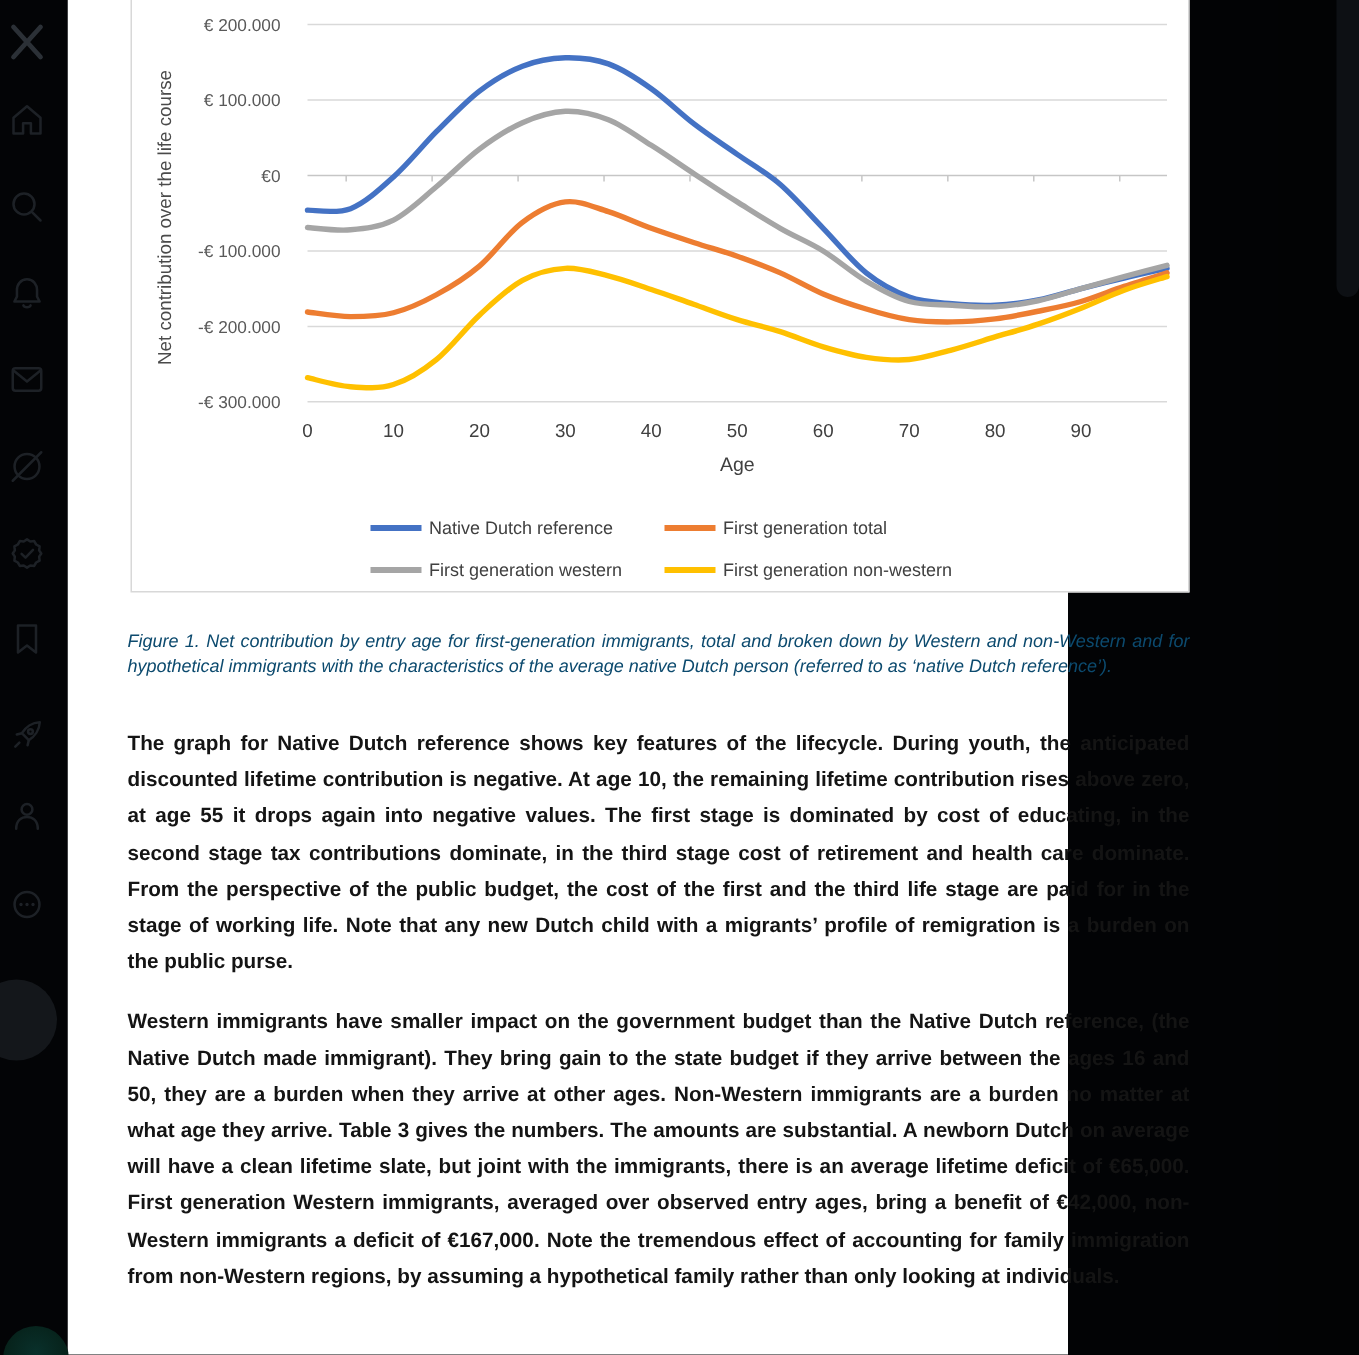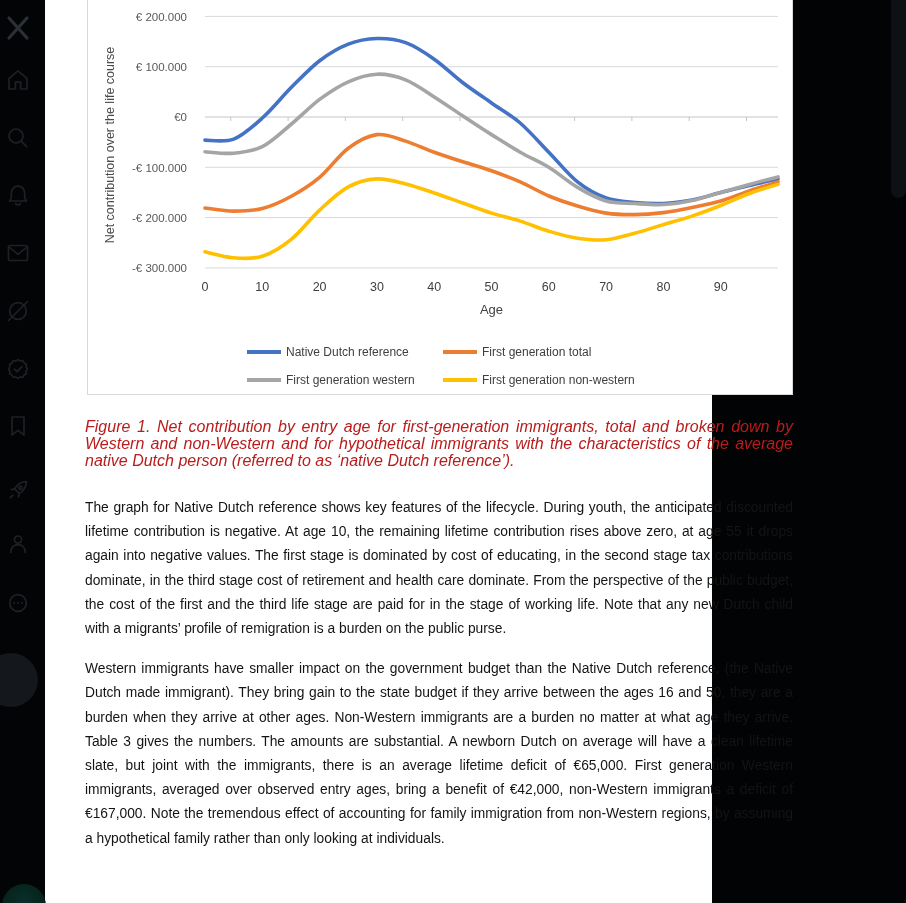--- a/index.html
+++ b/index.html
@@ -22,25 +22,25 @@
 
   
   .page { position:absolute; left:45px; top:0; width:667px; height:903px; background:#ffffff; z-index:1; }
 
   .figure-box { position:absolute; left:42px; top:-10px; width:706px; height:405px;
                 background:#ffffff; border:1px solid #d8d8d8; }
   .figure-box svg { display:block; width:704px; height:403px;
                     font-family:"Liberation Sans", sans-serif; }
 
   .caption { position:absolute; left:40px; top:419px; width:708px;
-             font-style:italic; font-size:16px; line-height:16.8px; color:#b91c1c;
+             font-style:italic; font-size:12px; line-height:16.8px; color:#0c4a6e;
              text-align:justify; }
   .bodycopy { position:absolute; left:40px; top:484px; width:708px;
               font-size:13.8px; line-height:24.2px; color:#141414; text-align:justify; }
-  .bodycopy p { margin:12px 0 16px 0; }
+  .bodycopy p { margin:0 0 16px 0;font-weight:bold; }
 
   
   .gutter { position:absolute; left:852px; top:0; width:54px; height:903px; background:#020304; z-index:2; }
   .scroll-thumb { position:absolute; right:0px; top:-8px; width:15px; height:206px;
                   border-radius:8px; background:#0d1014; cursor:pointer; }
 </style>
 </head>
 <body>
 
 <div class="app">

